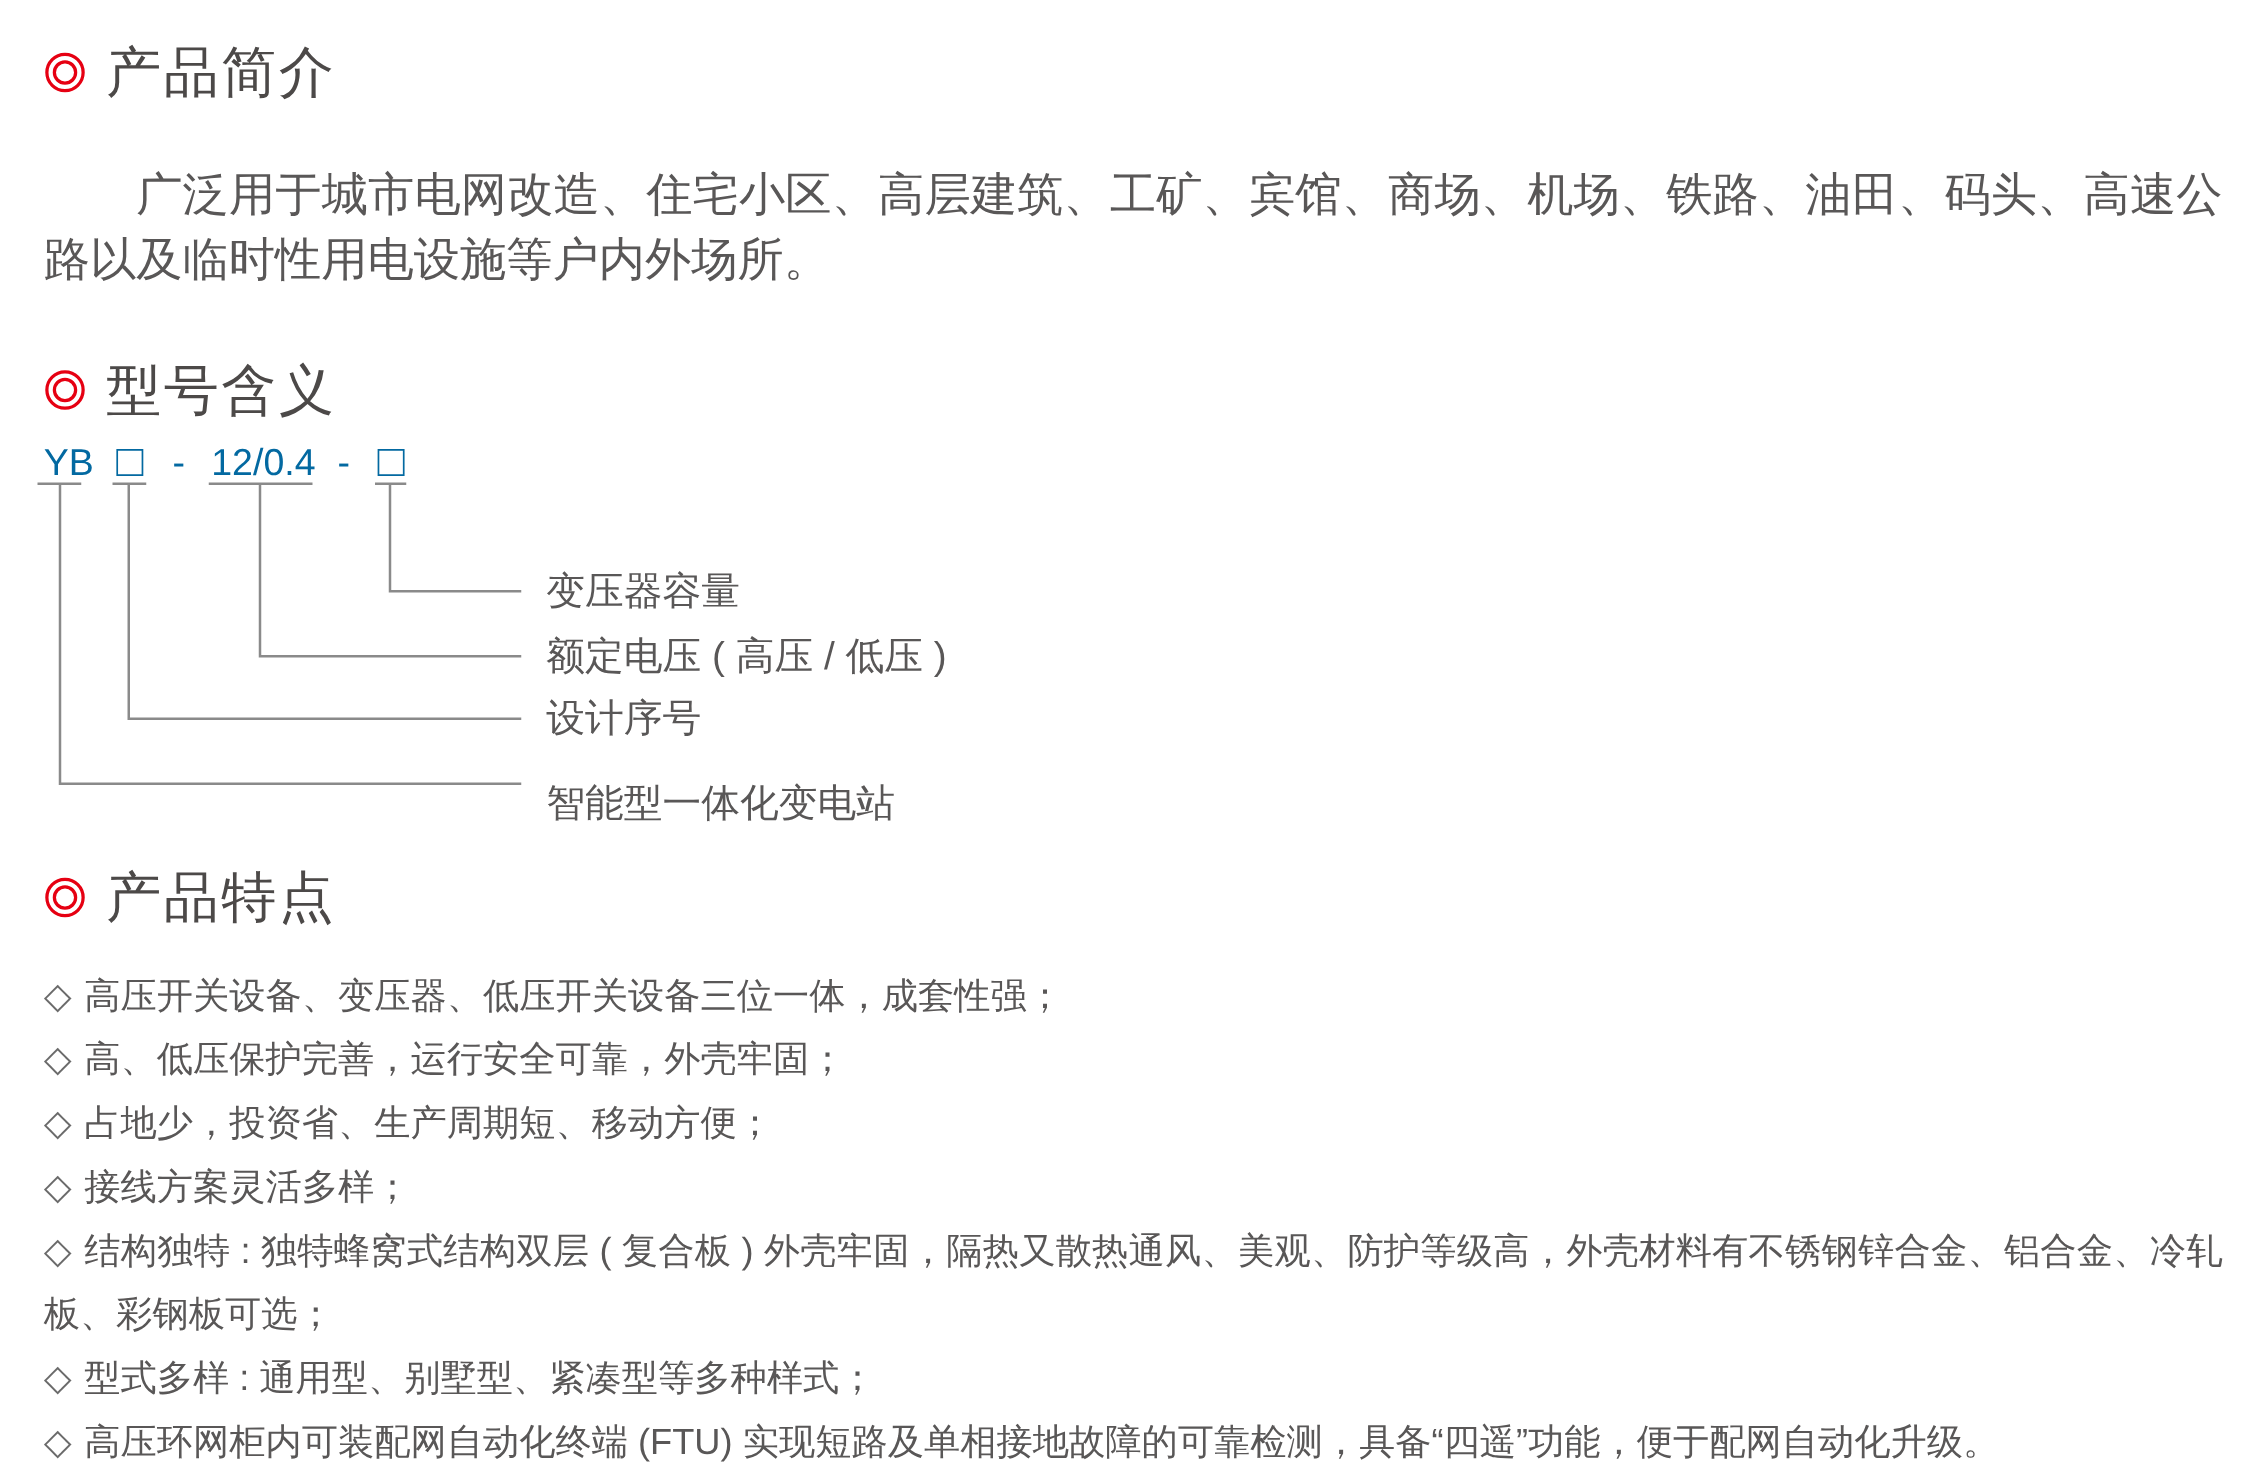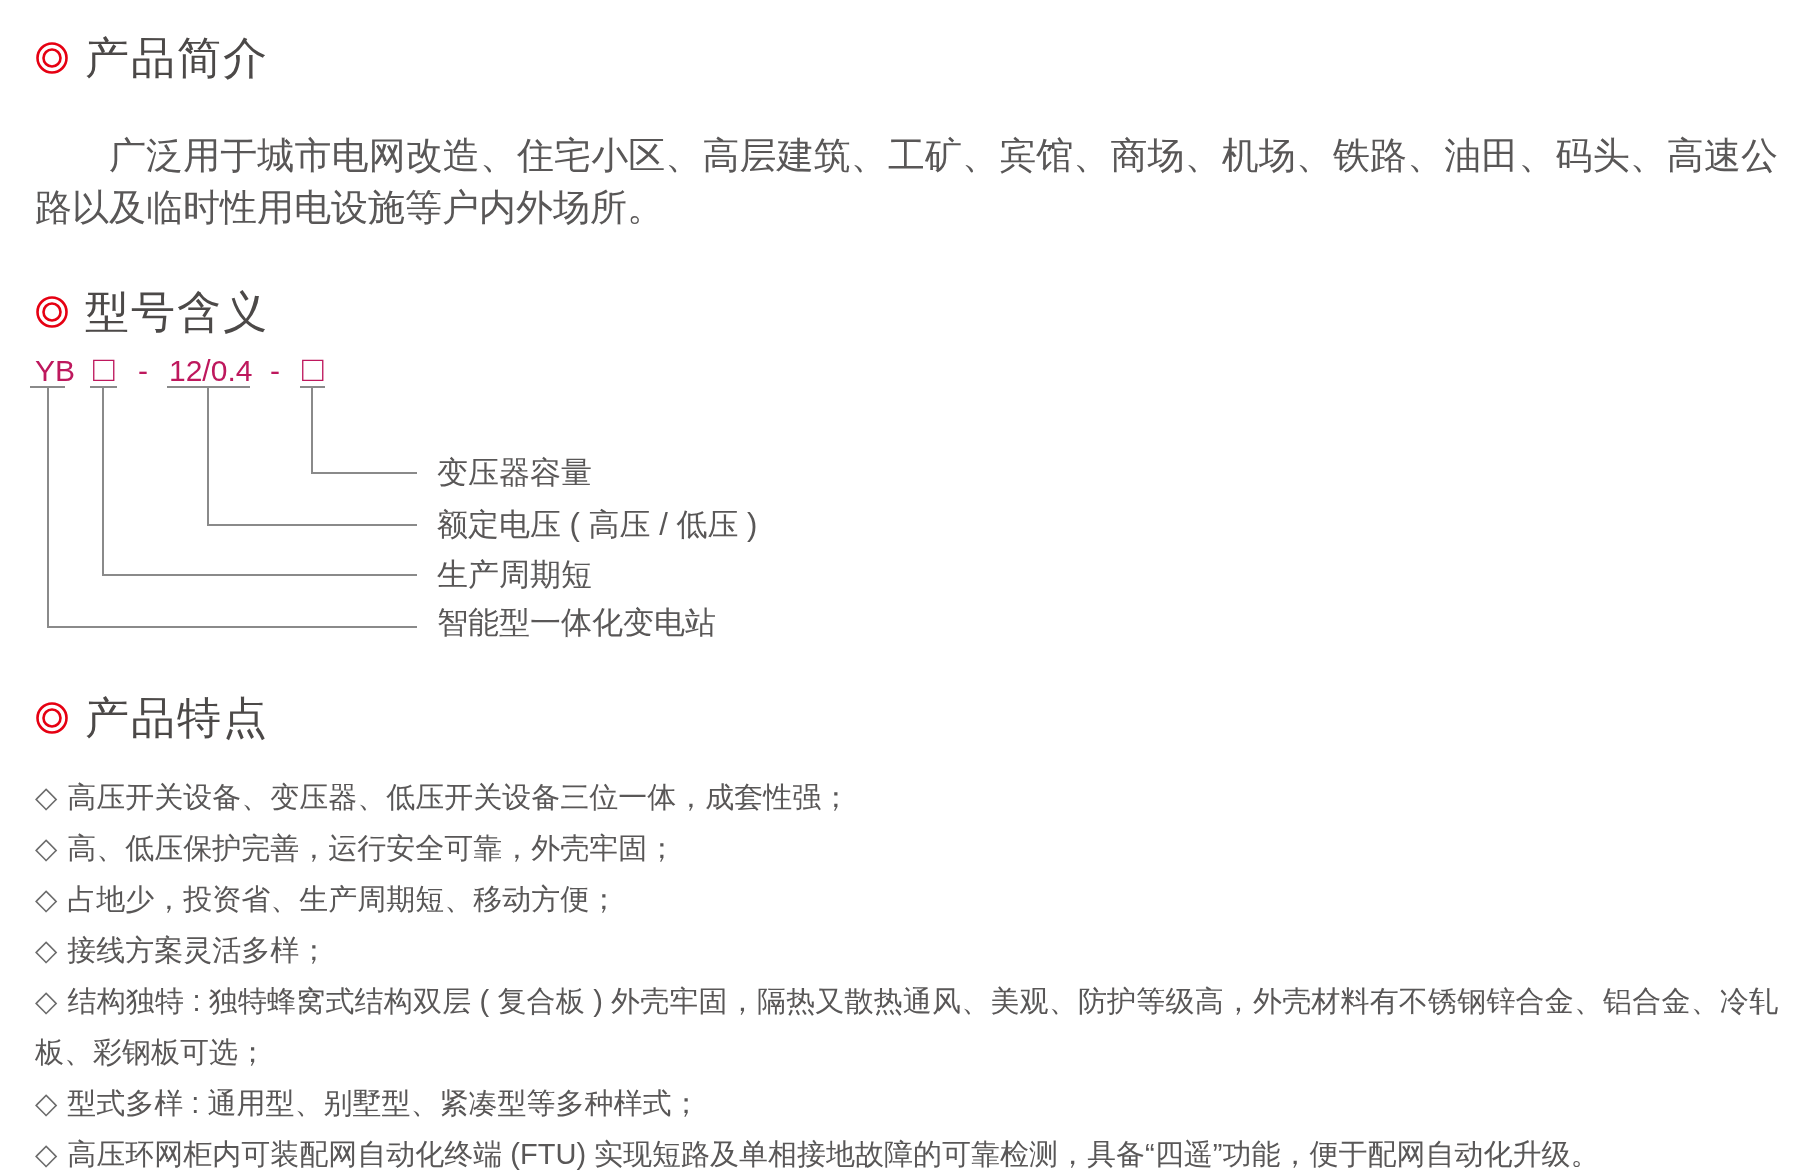--- a/index.html
+++ b/index.html
@@ -23,33 +23,33 @@
     margin:50px 0 0 0;
     font-size:37px; line-height:52px;
     text-align:justify; text-indent:2em;
     color:#595757;
   }
 
   .h-model { margin-top:56px; }
   .h-features { margin-top:40px; }
 
   .model-diagram { position:relative; height:302px; margin-top:20px; }
-  .code-row { position:relative; height:34px; font-size:30px; color:#be185d; }
+  .code-row { position:relative; height:34px; font-size:30px; color:#0369a1; }
   .code-row span { position:absolute; top:0; line-height:34px; white-space:nowrap; }
   .code-box { font-size:36px; line-height:32px; top:-2px !important; }
   .diagram-svg { position:absolute; left:-10px; top:0; }
   .dlabel {
     position:absolute; left:402px;
     font-size:31px; line-height:34px; color:#595757;
     white-space:nowrap;
   }
   .dlabel.l1 { top:102px; }
   .dlabel.l2 { top:154px; }
   .dlabel.l3 { top:204px; }
-  .dlabel.l4 { top:252px; }
+  .dlabel.l4 { top:272px; }
 
   .features { margin-top:32px; }
   .feature-item {
     font-size:29px; line-height:51px;
     text-align:justify; color:#595757;
   }
   .feature-item .bullet { margin-right:10px; color:#6b6b6b; }
 </style>
 </head>
 <body>
@@ -96,21 +96,21 @@
 
       <path d="M183 33 V171 H392" fill="none" stroke-width="2" stroke="#8a8a8a"></path>
 
       <path d="M78 33 V221 H392" fill="none" stroke-width="2" stroke="#8a8a8a"></path>
 
       <path d="M23 33 V273 H392" fill="none" stroke-width="2" stroke="#8a8a8a"></path>
     </svg>
 
     <div class="dlabel l1">变压器容量</div>
     <div class="dlabel l2">额定电压 ( 高压 / 低压 )</div>
-    <div class="dlabel l3">生产周期短</div>
+    <div class="dlabel l3">设计序号</div>
     <div class="dlabel l4">智能型一体化变电站</div>
   </div>
 
   <div class="sec-heading h-features">
     <span class="hicon">
       <svg width="34" height="34" viewBox="0 0 34 34">
         <circle cx="17" cy="17" r="14.5" fill="none" stroke-width="2.6" stroke="#e60012"></circle>
         <circle cx="17" cy="17" r="8.5" fill="none" stroke-width="2.6" stroke="#e60012"></circle>
       </svg>
     </span>

